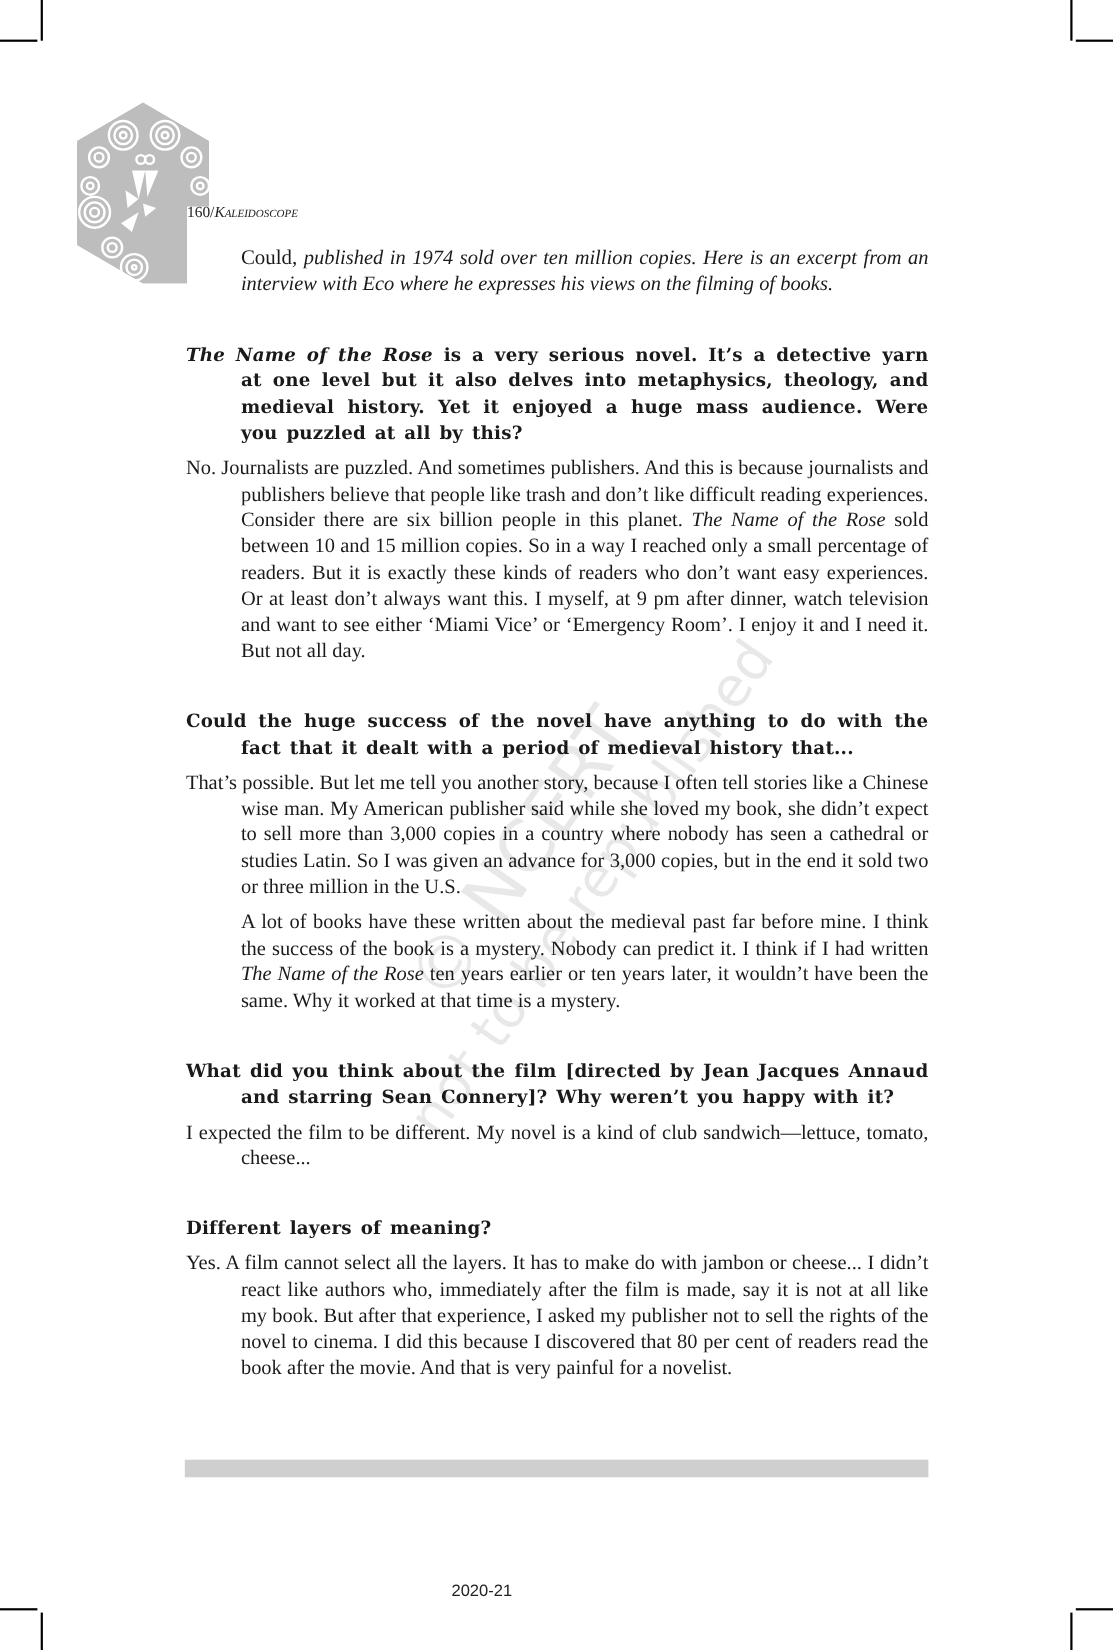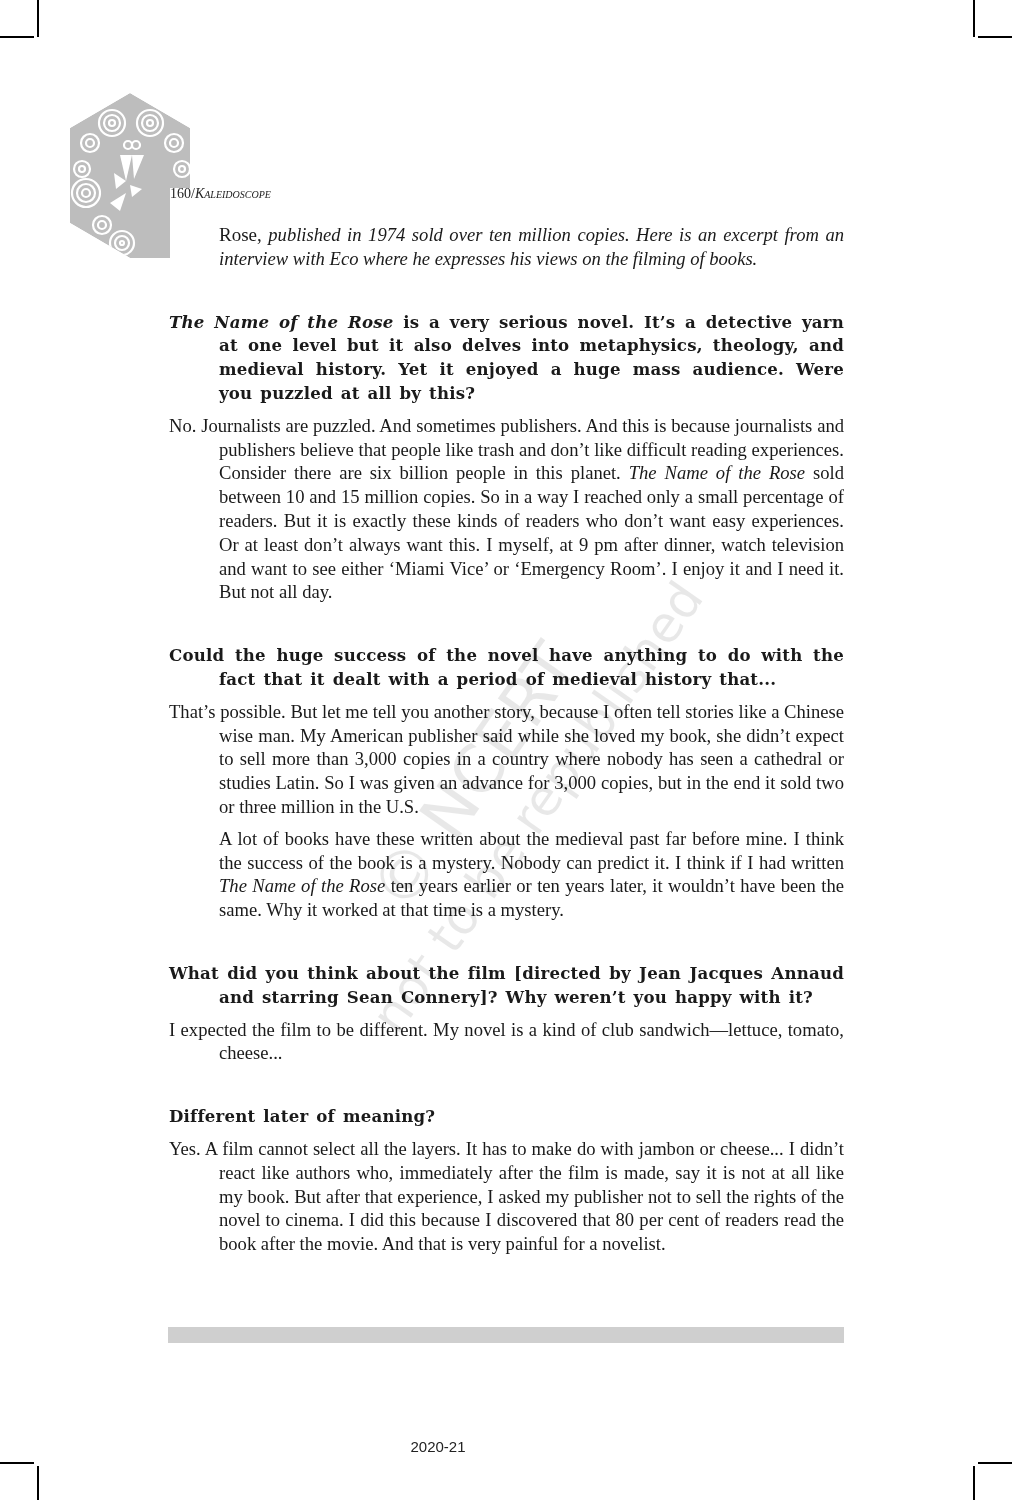--- a/index.html
+++ b/index.html
@@ -79,37 +79,37 @@
       <polygon points="40,110 56,100 50,118"></polygon>
     </g>
   </g>
 </svg>
 
 <div class="running-head">
   <span>160/</span><span class="sc">Kaleidoscope</span>
 </div>
 
 <div class="content">
-  <p class="p indent"><span class="lead">Rose,</span><span class="it"> published in 1974 sold over ten million copies. Here is an excerpt from an interview with Eco where he expresses his views on the filming of books.</span></p>
+  <p class="p indent"><span class="lead">Could,</span><span class="it"> published in 1974 sold over ten million copies. Here is an excerpt from an interview with Eco where he expresses his views on the filming of books.</span></p>
 
   <p class="p hang q"><span class="it">The Name of the Rose</span><span> is a very serious novel. It’s a detective yarn at one level but it also delves into metaphysics, theology, and medieval history. Yet it enjoyed a huge mass audience. Were you puzzled at all by this?</span></p>
 
   <p class="p hang"><span>No. Journalists are puzzled. And sometimes publishers. And this is because journalists and publishers believe that people like trash and don’t like difficult reading experiences. Consider there are six billion people in this planet. </span><span class="it">The Name of the Rose</span><span> sold between 10 and 15 million copies. So in a way I reached only a small percentage of readers. But it is exactly these kinds of readers who don’t want easy experiences. Or at least don’t always want this. I myself, at 9 pm after dinner, watch television and want to see either ‘Miami Vice’ or ‘Emergency Room’. I enjoy it and I need it. But not all day.</span></p>
 
   <p class="p hang q">Could the huge success of the novel have anything to do with the fact that it dealt with a period of medieval history that...</p>
 
   <p class="p hang">That’s possible. But let me tell you another story, because I often tell stories like a Chinese wise man. My American publisher said while she loved my book, she didn’t expect to sell more than 3,000 copies in a country where nobody has seen a cathedral or studies Latin. So I was given an advance for 3,000 copies, but in the end it sold two or three million in the U.S.</p>
 
   <p class="p indent"><span>A lot of books have these written about the medieval past far before mine. I think the success of the book is a mystery. Nobody can predict it. I think if I had written </span><span class="it">The Name of the Rose</span><span> ten years earlier or ten years later, it wouldn’t have been the same. Why it worked at that time is a mystery.</span></p>
 
   <p class="p hang q">What did you think about the film [directed by Jean Jacques Annaud and starring Sean Connery]? Why weren’t you happy with it?</p>
 
   <p class="p hang">I expected the film to be different. My novel is a kind of club sandwich—lettuce, tomato, cheese...</p>
 
-  <p class="p hang q">Different later of meaning?</p>
+  <p class="p hang q">Different layers of meaning?</p>
 
   <p class="p hang">Yes. A film cannot select all the layers. It has to make do with jambon or cheese... I didn’t react like authors who, immediately after the film is made, say it is not at all like my book. But after that experience, I asked my publisher not to sell the rights of the novel to cinema. I did this because I discovered that 80 per cent of readers read the book after the movie. And that is very painful for a novelist.</p>
 </div>
 
 <div class="wm" style="left:355px;top:880px;font-size:66px;transform:rotate(-55deg);">© NCERT</div>
 <div class="wm" style="left:360px;top:1010px;font-size:50px;transform:rotate(-55deg);">not to be republished</div>
 
 <div class="bar"></div>
 
 <div class="footer">2020-21</div>

